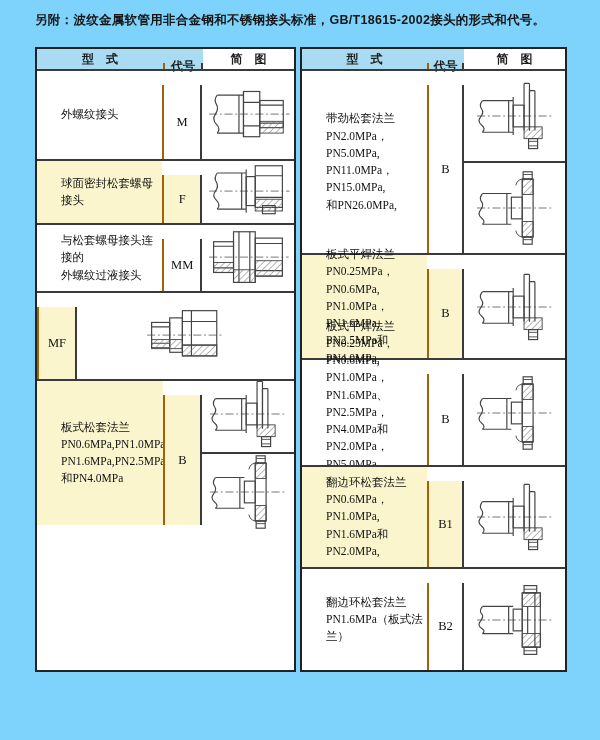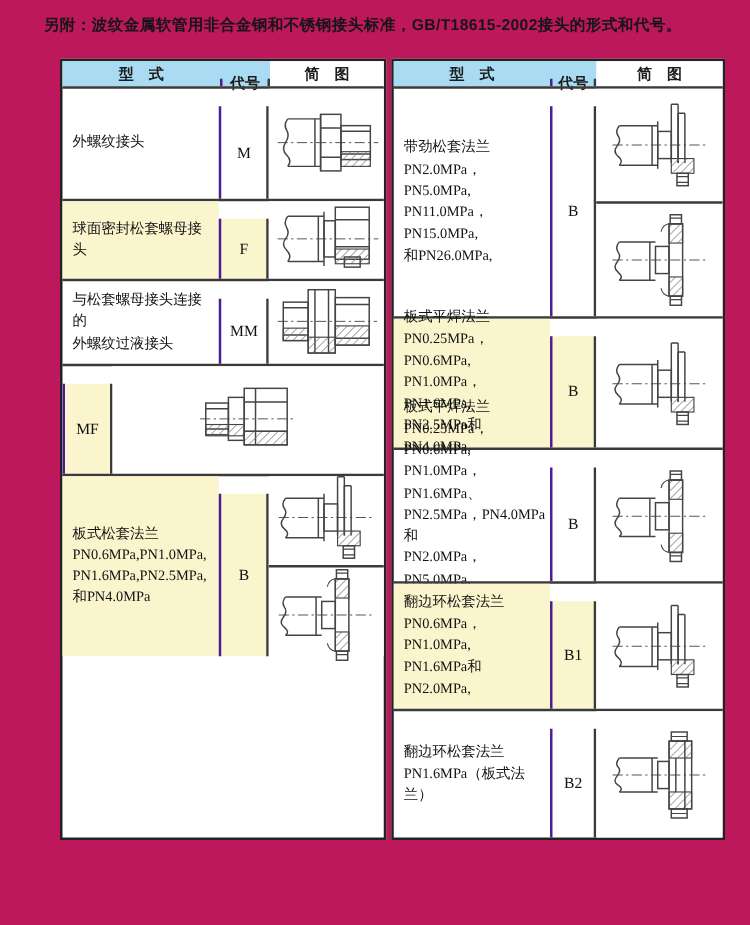--- a/index.html
+++ b/index.html
@@ -1,30 +1,30 @@
 <!DOCTYPE html>
 <html><head>
 <meta charset="utf-8">
 <style>
   html,body{margin:0;padding:0;background:#fff;}
   body{width:600px;height:740px;position:relative;font-family:"Liberation Serif",serif;color:#111;}
-  .page{position:absolute;inset:0;background:#be185d;}
+  .page{position:absolute;inset:0;background:#7dd3fc;}
   .title{position:absolute;left:35px;top:12px;width:540px;font-family:"Liberation Sans",sans-serif;
          font-weight:bold;font-size:12.5px;color:#151515;letter-spacing:.3px;}
-  .tables{position:absolute;left:48px;top:47px;display:flex;}
+  .tables{position:absolute;left:35px;top:47px;display:flex;}
   .tbl{border:2px solid #222;background:#fff;display:flex;flex-direction:column;box-sizing:border-box;}
   .tbl.left{width:261px;margin-right:4px;}
   .tbl.right{width:267px;}
   .hrow{display:flex;height:20px;background:#a9dcf2;box-sizing:border-box;}
   .row{display:flex;border-top:2px solid #3a3a3a;box-sizing:border-box;}
   .c{box-sizing:border-box;}
-  .c.type{display:flex;align-items:center;padding:3px 3px 3px 8px;font-size:11.5px;line-height:1.5;
+  .c.type{display:flex;align-items:center;padding:3px 3px 3px 24px;font-size:11.5px;line-height:1.5;
           white-space:pre-line;}
   .c.code{display:flex;align-items:center;justify-content:center;font-size:12.5px;
-          border-left:2px solid #4c1d95;border-right:2px solid #3a3a3a;margin-top:14px;}
+          border-left:2px solid #a16207;border-right:2px solid #3a3a3a;margin-top:14px;}
   .c.diag{flex:1;display:flex;flex-direction:column;align-items:stretch;justify-content:center;background:#fff;}
   .tbl.left .c.type{width:126px;}
   .tbl.left .c.code{width:40px;}
   .tbl.right .c.type{width:125px;}
   .tbl.right .c.code{width:37px;}
   .hrow .c{display:flex;align-items:center;justify-content:center;font-size:12px;font-weight:bold;
            color:#1c1c1c;padding:0;}
   .y{background:#faf5cd;}
   .sub{flex:1;display:flex;align-items:center;justify-content:center;}
   .sub + .sub{border-top:2px solid #3a3a3a;}

